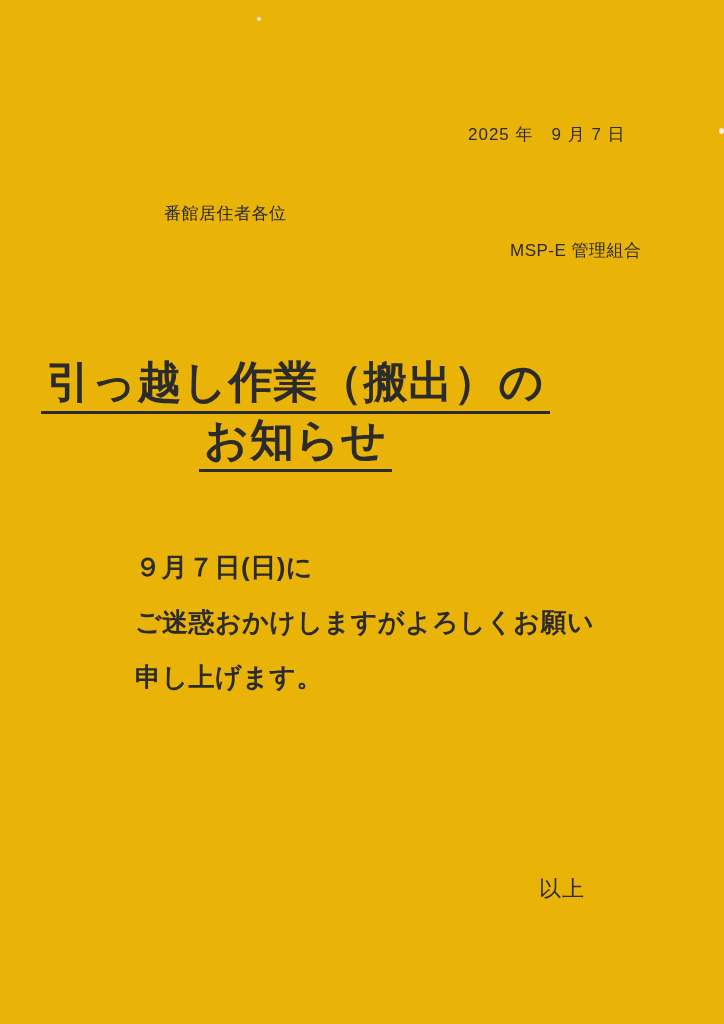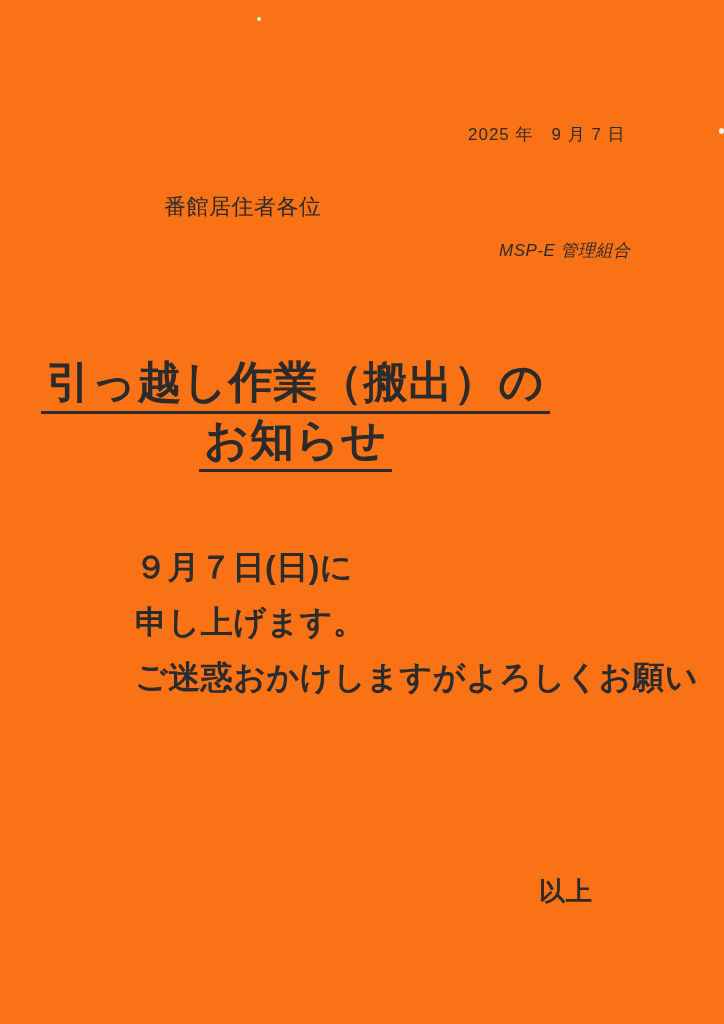--- a/index.html
+++ b/index.html
@@ -4,52 +4,51 @@
 <style>
   html, body {
     margin: 0;
     padding: 0;
     background: #ffffff;
   }
   .page {
     position: relative;
     width: 724px;
     height: 1024px;
-    background: #f97316;
+    background: #eab308;
     overflow: hidden;
     font-family: "Liberation Sans", "DejaVu Sans", sans-serif;
     color: #2b2b2b;
   }
   .date-line {
     position: absolute;
     top: 123px;
     left: 468px;
     font-size: 17px;
     letter-spacing: 1px;
     font-weight: 500;
     white-space: nowrap;
   }
   .addressee-line {
     position: absolute;
-    top: 192px;
+    top: 202px;
     left: 164px;
-    font-size: 22px;
+    font-size: 17px;
     letter-spacing: 0.5px;
     font-weight: 500;
     white-space: nowrap;
   }
   .sender-line {
     position: absolute;
     top: 239px;
-    left: 499px;
+    left: 510px;
     font-size: 17px;
     letter-spacing: 0.5px;
     font-weight: 500;
     white-space: nowrap;
-    font-style: italic;
   }
   .title-block {
     position: absolute;
     top: 360px;
     left: 0;
     width: 591px;
     text-align: center;
     font-weight: 800;
     font-size: 44px;
     letter-spacing: 1px;
@@ -62,34 +61,34 @@
     white-space: nowrap;
   }
   .title-line-2 {
     margin-top: 4px;
   }
   .body-block {
     position: absolute;
     top: 540px;
     left: 135px;
     width: 480px;
-    font-size: 32px;
+    font-size: 26px;
     font-weight: 600;
     letter-spacing: 0.5px;
     line-height: 55px;
   }
   .body-line {
     white-space: nowrap;
   }
   .closing-line {
     position: absolute;
     top: 874px;
     left: 539px;
-    font-size: 26px;
-    font-weight: 700;
+    font-size: 22px;
+    font-weight: 400;
     letter-spacing: 1px;
     white-space: nowrap;
   }
   .scan-artifact {
     position: absolute;
     background: #efefef;
     border-radius: 50%;
   }
   .artifact-1 {
     top: 17px;
@@ -119,19 +118,19 @@
   <div class="sender-line">MSP-E 管理組合</div>
 
   <div class="title-block">
     <span class="title-line">引っ越し作業（搬出）の</span>
     <br>
     <span class="title-line title-line-2">お知らせ</span>
   </div>
 
   <div class="body-block">
     <div class="body-line">９月７日(日)に</div>
+    <div class="body-line">ご迷惑おかけしますがよろしくお願い</div>
     <div class="body-line">申し上げます。</div>
-    <div class="body-line">ご迷惑おかけしますがよろしくお願い</div>
   </div>
 
   <div class="closing-line">以上</div>
 
 </div>
 
 </body></html>

